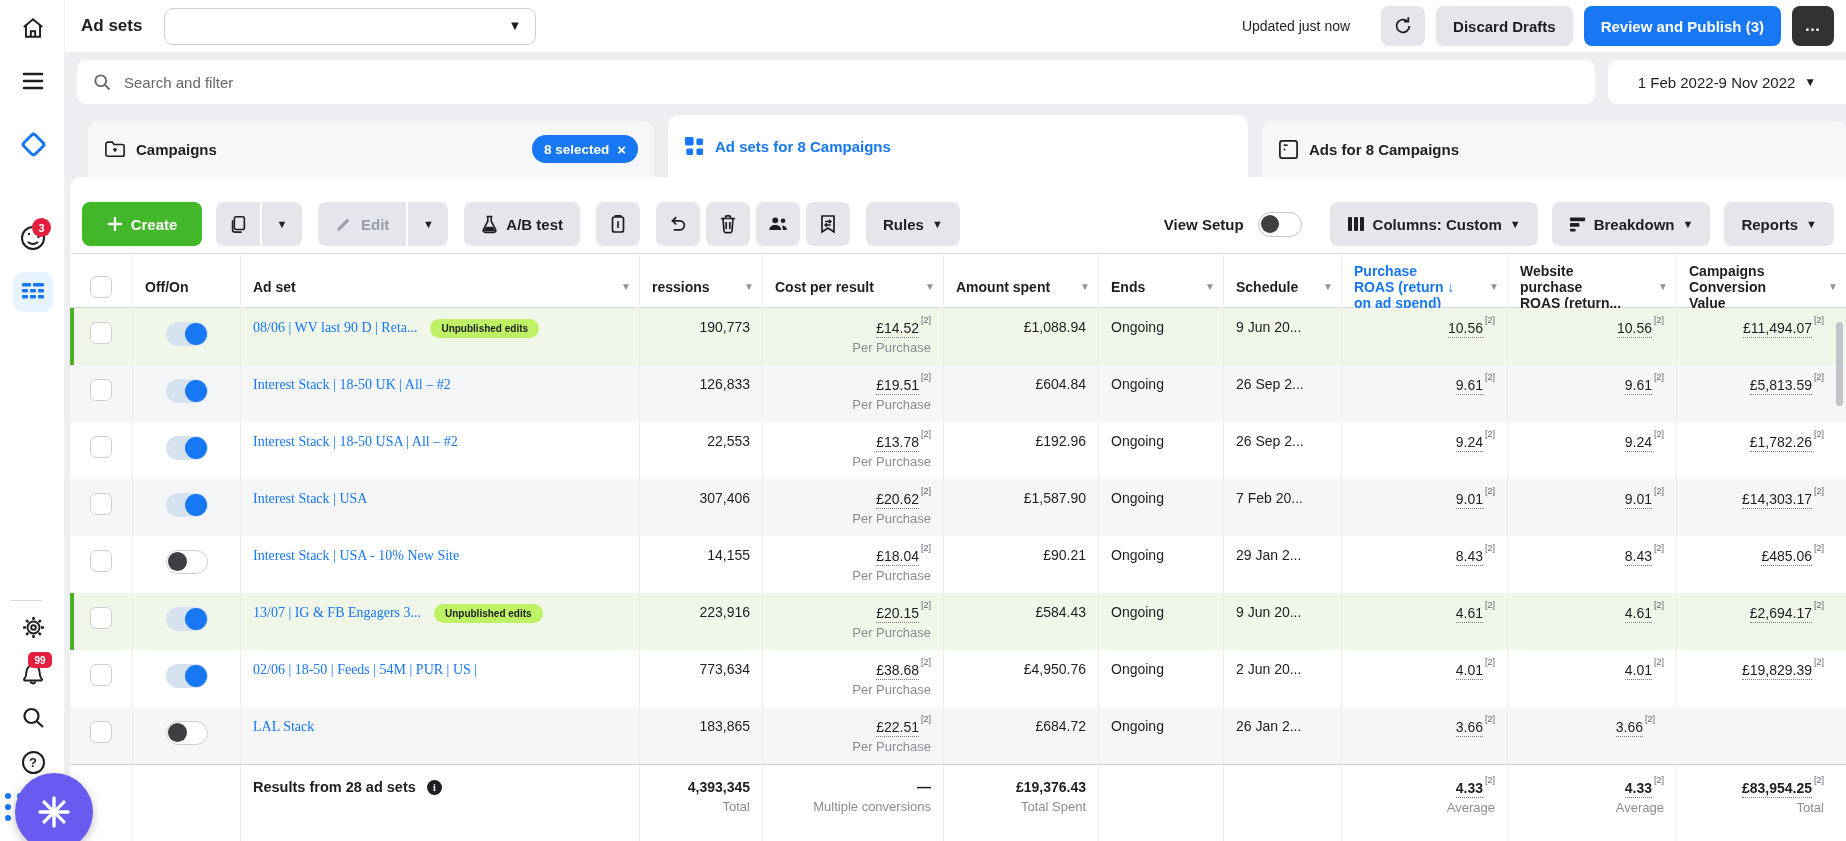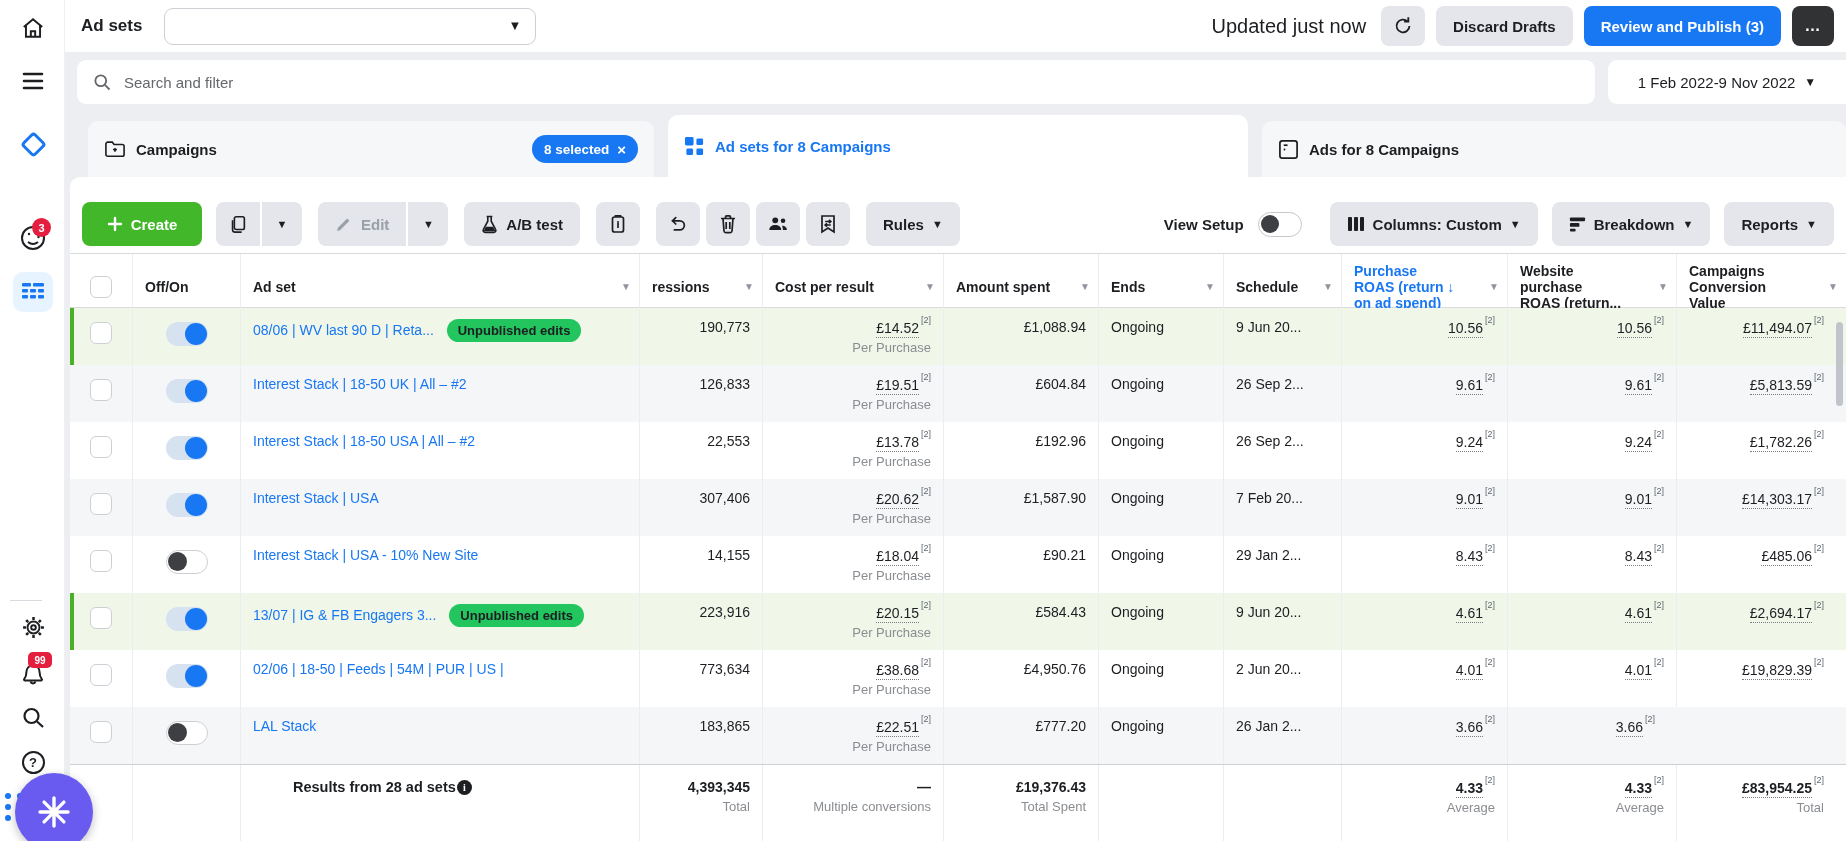--- a/index.html
+++ b/index.html
@@ -21,21 +21,21 @@
   .diamond{width:19px;height:19px;border:3px solid #1877f2;border-radius:4px;transform:rotate(45deg);}
   .dots-grid{position:absolute;left:5px;top:793px;display:grid;grid-template-columns:7px 7px;grid-gap:5px;z-index:8;}
   .dots-grid i{width:6px;height:6px;border-radius:50%;background:#1877f2;}
   .fab{position:absolute;left:15px;top:773px;width:78px;height:78px;border-radius:50%;background:#6a5bf0;z-index:10;display:flex;align-items:center;justify-content:center;box-shadow:0 3px 10px rgba(0,0,0,.25);}
   
   .topbar{position:absolute;left:65px;top:0;width:1781px;height:52px;background:#fff;display:flex;align-items:center;padding:0 12px;z-index:4;}
   .page-title{font-size:17px;font-weight:700;margin-left:4px;}
   .cmp-select{width:372px;height:37px;border:1px solid #ccd0d5;border-radius:9px;background:#fff;margin-left:22px;position:relative;}
   .cmp-select .caret{position:absolute;right:14px;top:9px;color:#1c1e21;font-size:13px;}
   .topbar-right{margin-left:auto;display:flex;align-items:center;gap:11px;}
-  .updated{font-size:20px;color:#1c1e21;margin-right:4px;}
+  .updated{font-size:14px;color:#1c1e21;margin-right:20px;}
   .btn{height:40px;border-radius:8px;background:#e4e6eb;font-size:15px;font-weight:600;display:flex;align-items:center;justify-content:center;padding:0 17px;border:none;cursor:pointer;font-family:inherit;color:#1c1e21;white-space:nowrap;}
   .btn.icon-only{width:44px;padding:0;}
   .btn.primary{background:#1877f2;color:#fff;}
   .btn.dark{background:#303234;color:#fff;width:42px;padding:0;font-size:16px;letter-spacing:1px;}
   
   .search-row{position:absolute;left:65px;top:52px;width:1781px;height:60px;}
   .search-box{position:absolute;left:12px;top:8px;width:1518px;height:44px;background:#fff;border-radius:9px;display:flex;align-items:center;padding:0 15px;gap:12px;}
   .search-box input{border:none;outline:none;font-size:15px;color:#1c1e21;flex:1;font-family:inherit;background:transparent;}
   .search-box input::placeholder{color:#65676b;}
   .date-box{position:absolute;left:1543px;top:8px;width:238px;height:44px;background:#fff;border-radius:9px 0 0 9px;display:flex;align-items:center;justify-content:center;gap:9px;font-size:15px;font-weight:400;cursor:pointer;}
@@ -78,37 +78,37 @@
   .checkbox{width:22px;height:22px;border:1.5px solid #ccd0d5;border-radius:6px;background:#fff;display:inline-block;cursor:pointer;}
   .trow{display:grid;grid-template-columns:var(--cols);height:57px;position:relative;}
   .trow:nth-child(even){background:#f5f6f8;}
   .trow.green{background:#f0f7e9;}
   .trow.green::before{content:'';position:absolute;left:0;top:0;bottom:0;width:4px;background:#4caf28;}
   .td{padding:11px 12px;font-size:14px;border-right:1px solid #ebedf0;position:relative;overflow:hidden;white-space:nowrap;}
   .td:last-child{border-right:none;padding-right:22px;}
   .td.center{display:flex;justify-content:center;padding-top:14px;}
   .td.num{text-align:right;}
   .sub{display:block;color:#8a8d91;font-size:13px;margin-top:4px;}
-  .adset-link{color:#1877f2;text-decoration:none;cursor:pointer;}
-  .pill{background:#22c55e;border-radius:13px;padding:4px 11px;font-size:13px;font-weight:600;color:#1c1e21;margin-left:9px;white-space:nowrap;display:inline-block;}
+  .adset-link{color:#1877f2;text-decoration:none;cursor:pointer;font-family:Liberation Serif, serif;}
+  .pill{background:#bef264;border-radius:13px;padding:4px 11px;font-size:10px;font-weight:600;color:#1c1e21;margin-left:9px;white-space:nowrap;display:inline-block;}
   .dotted{border-bottom:1px dotted #7a7d82;padding-bottom:1px;}
   .sup{font-size:9px;color:#606770;margin-left:2px;position:relative;top:-4px;}
   
   .toggle{width:42px;height:24px;border-radius:13px;position:relative;display:inline-block;cursor:pointer;}
   .toggle.on{background:#d6e2f0;}
   .toggle.on i{position:absolute;right:1px;top:1px;width:22px;height:22px;border-radius:50%;background:#1877f2;}
   .toggle.off{background:#fff;border:1.5px solid #ccd0d5;}
   .toggle.off i{position:absolute;left:1px;top:1px;width:19px;height:19px;border-radius:50%;background:#3d3f42;}
   
   .tfoot{display:grid;grid-template-columns:var(--cols);border-top:1px solid #ccd0d5;height:77px;background:#fff;}
   .tf{padding:14px 12px;font-size:14px;border-right:1px solid #ebedf0;white-space:nowrap;overflow:hidden;}
   .tf:last-child{border-right:none;padding-right:22px;}
   .tf.num{text-align:right;}
   .tf .val{font-weight:700;}
-  .results-label{font-weight:700;font-size:14.5px;display:flex;align-items:center;gap:1px;margin-left:40px;}
+  .results-label{font-weight:700;font-size:14.5px;display:flex;align-items:center;gap:11px;}
   .info-dot{width:15px;height:15px;border-radius:50%;background:#1c1e21;color:#fff;font-size:10px;font-weight:700;display:inline-flex;align-items:center;justify-content:center;font-family:"Liberation Serif",serif;}
   .vscroll{position:absolute;right:3px;top:145px;width:7px;height:84px;background:#c1c5cb;border-radius:4px;cursor:pointer;}
 </style>
 </head>
 <body>
 
 <div class="sidebar">
   <div class="side-ic" style="top:8px;">
     <svg width="26" height="26" viewBox="0 0 24 24" fill="none" stroke="#1c1e21" stroke-width="1.8">
         <path d="M3.5 11 12 4l8.5 7"></path>
@@ -607,21 +607,21 @@
         </div>
     <div class="td">
       <a class="adset-link">LAL Stack</a>
       
     </div>
     <div class="td num">183,865</div>
     <div class="td num">
       <span><span class="dotted">£22.51</span><sup class="sup">[2]</sup></span>
       <span class="sub">Per Purchase</span>
     </div>
-    <div class="td num">£777.20</div>
+    <div class="td num">£684.72</div>
     <div class="td">Ongoing</div>
     <div class="td">26 Jan 2...</div>
     <div class="td num"><span class="dotted">3.66</span><sup class="sup">[2]</sup></div>
     <div class="td num"><span class="dotted">3.66</span><sup class="sup">[2]</sup></div>
   </div>
 </div>
 
   <div class="tfoot">
     <div class="tf"></div>
     <div class="tf"></div>

